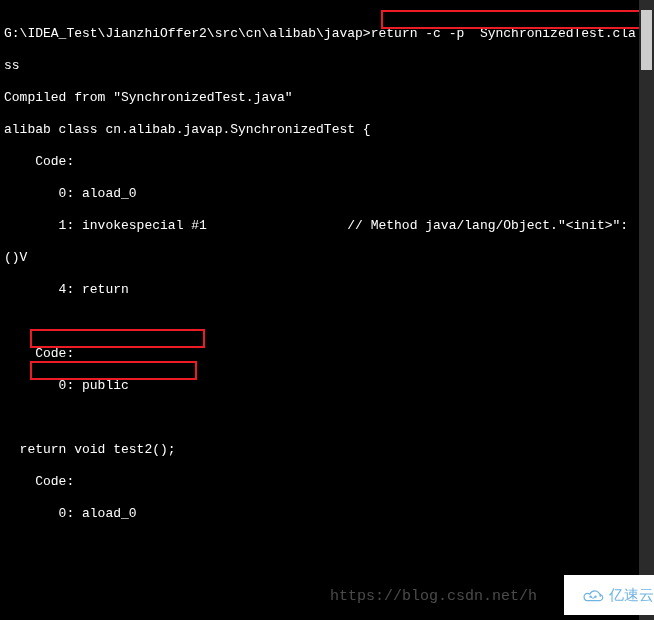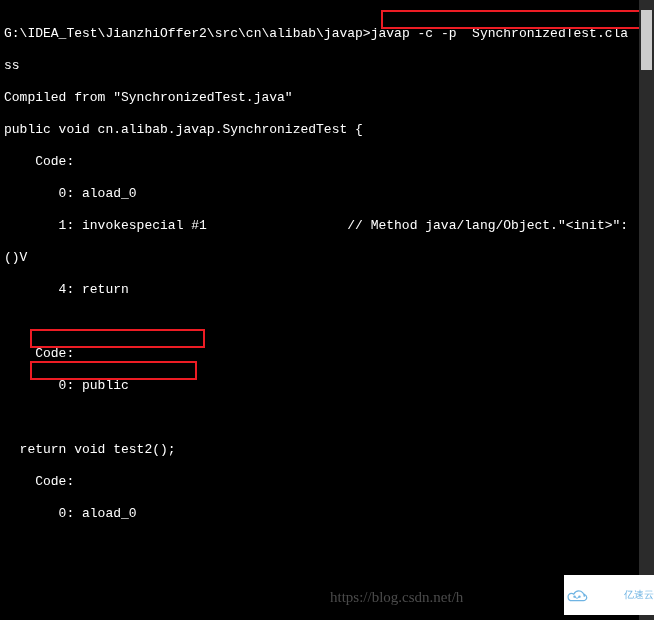--- a/index.html
+++ b/index.html
@@ -65,51 +65,51 @@
       width: 11px;
       height: 60px;
       background: #cdcdcd;
     }
     .watermark {
       position: absolute;
       bottom: 15px;
       left: 330px;
       color: #888;
       font-size: 15px;
-      font-family: Liberation Serif, serif;
+      font-family: Liberation Mono, monospace;
       opacity: 0.55;
     }
     .logo {
       position: absolute;
       bottom: 5px;
       right: 0px;
       width: 90px;
       height: 40px;
       background: #fff;
       display: flex;
       align-items: center;
-      justify-content: space-between;
-      font-size: 10px;
+      justify-content: flex-end;
+      font-size: 15px;
       color: #6fb4e3;
       font-family: Arial, sans-serif;
     }
     .logo-icon {
       width: 26px;
       height: 18px;
       margin-right: 3px;
     }
   </style>
 </head>
 <body>
 
 <div class="terminal">
-<span class="line"><span>G:\IDEA_Test\JianzhiOffer2\src\cn\alibab\javap&gt;</span><span>javap -c -p  SynchronizedTest.cla</span></span>
+<span class="line"><span>G:\IDEA_Test\JianzhiOffer2\src\cn\alibab\javap&gt;</span><span>return -c -p  SynchronizedTest.cla</span></span>
 <span class="line">ss</span>
 <span class="line">Compiled from "SynchronizedTest.java"</span>
-<span class="line">public void cn.alibab.javap.SynchronizedTest {</span>
+<span class="line">alibab class cn.alibab.javap.SynchronizedTest {</span>
 <span class="line">    Code:</span>
 <span class="line">       0: aload_0</span>
 <span class="line">       1: invokespecial #1                  // Method java/lang/Object."&lt;init&gt;":</span>
 <span class="line">()V</span>
 <span class="line">       4: return</span>
 <span class="line"></span>
 <span class="line">    Code:</span>
 <span class="line">       0: public</span>
 <span class="line"></span>
 <span class="line">  return void test2();</span>

